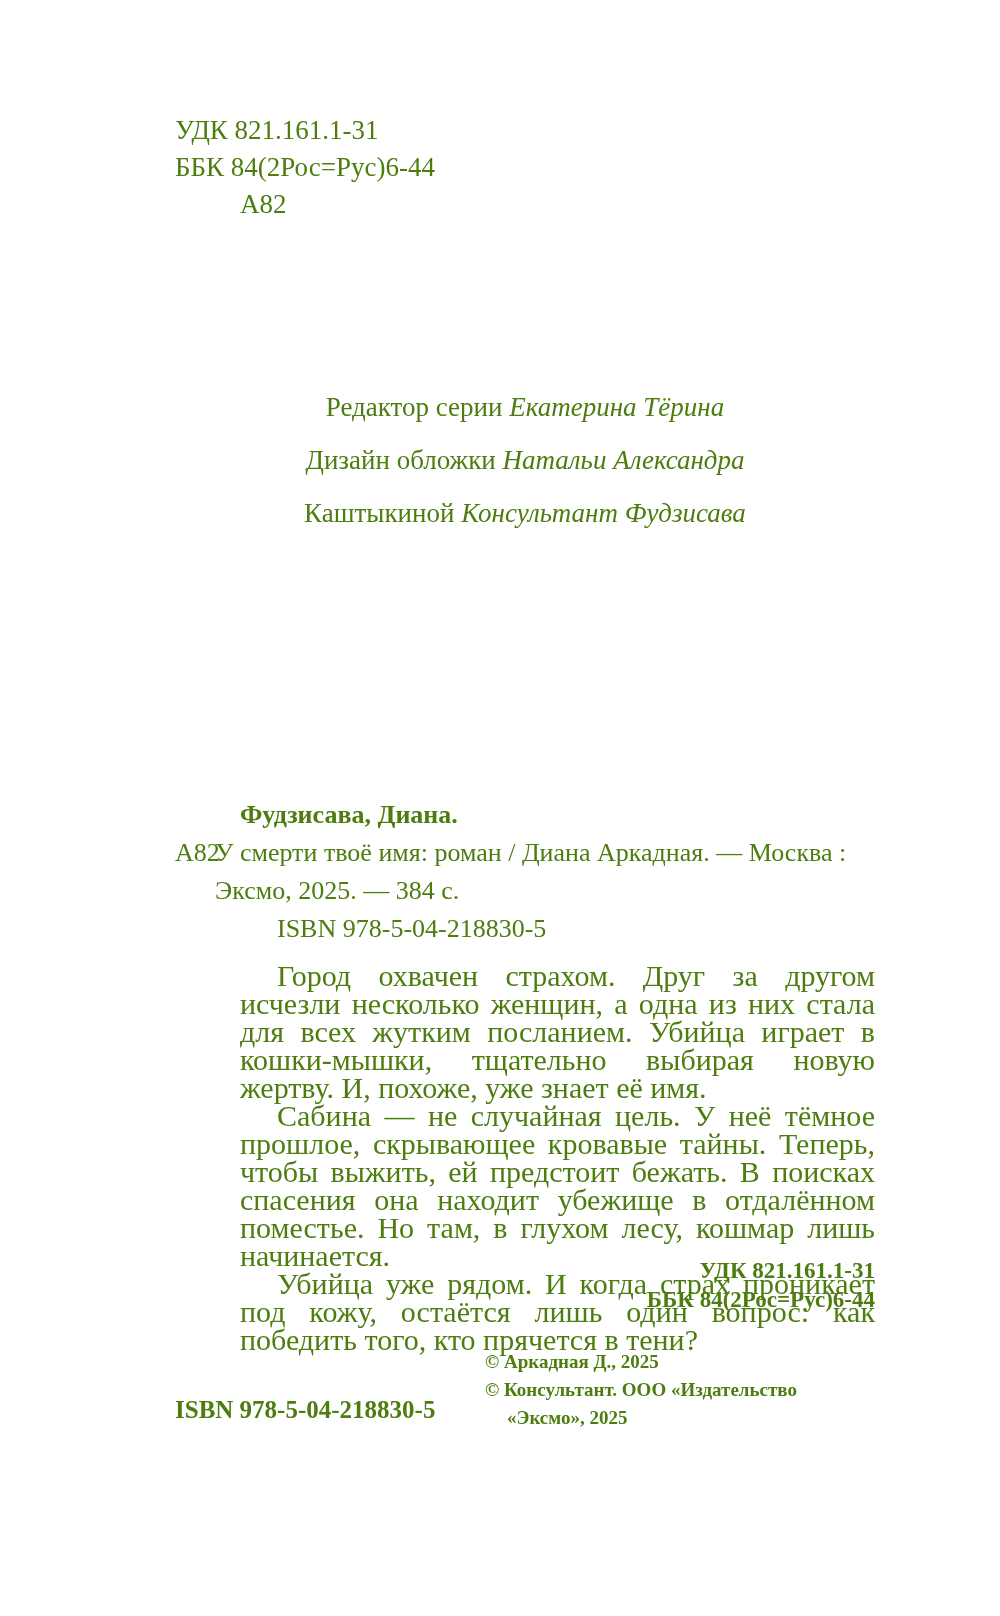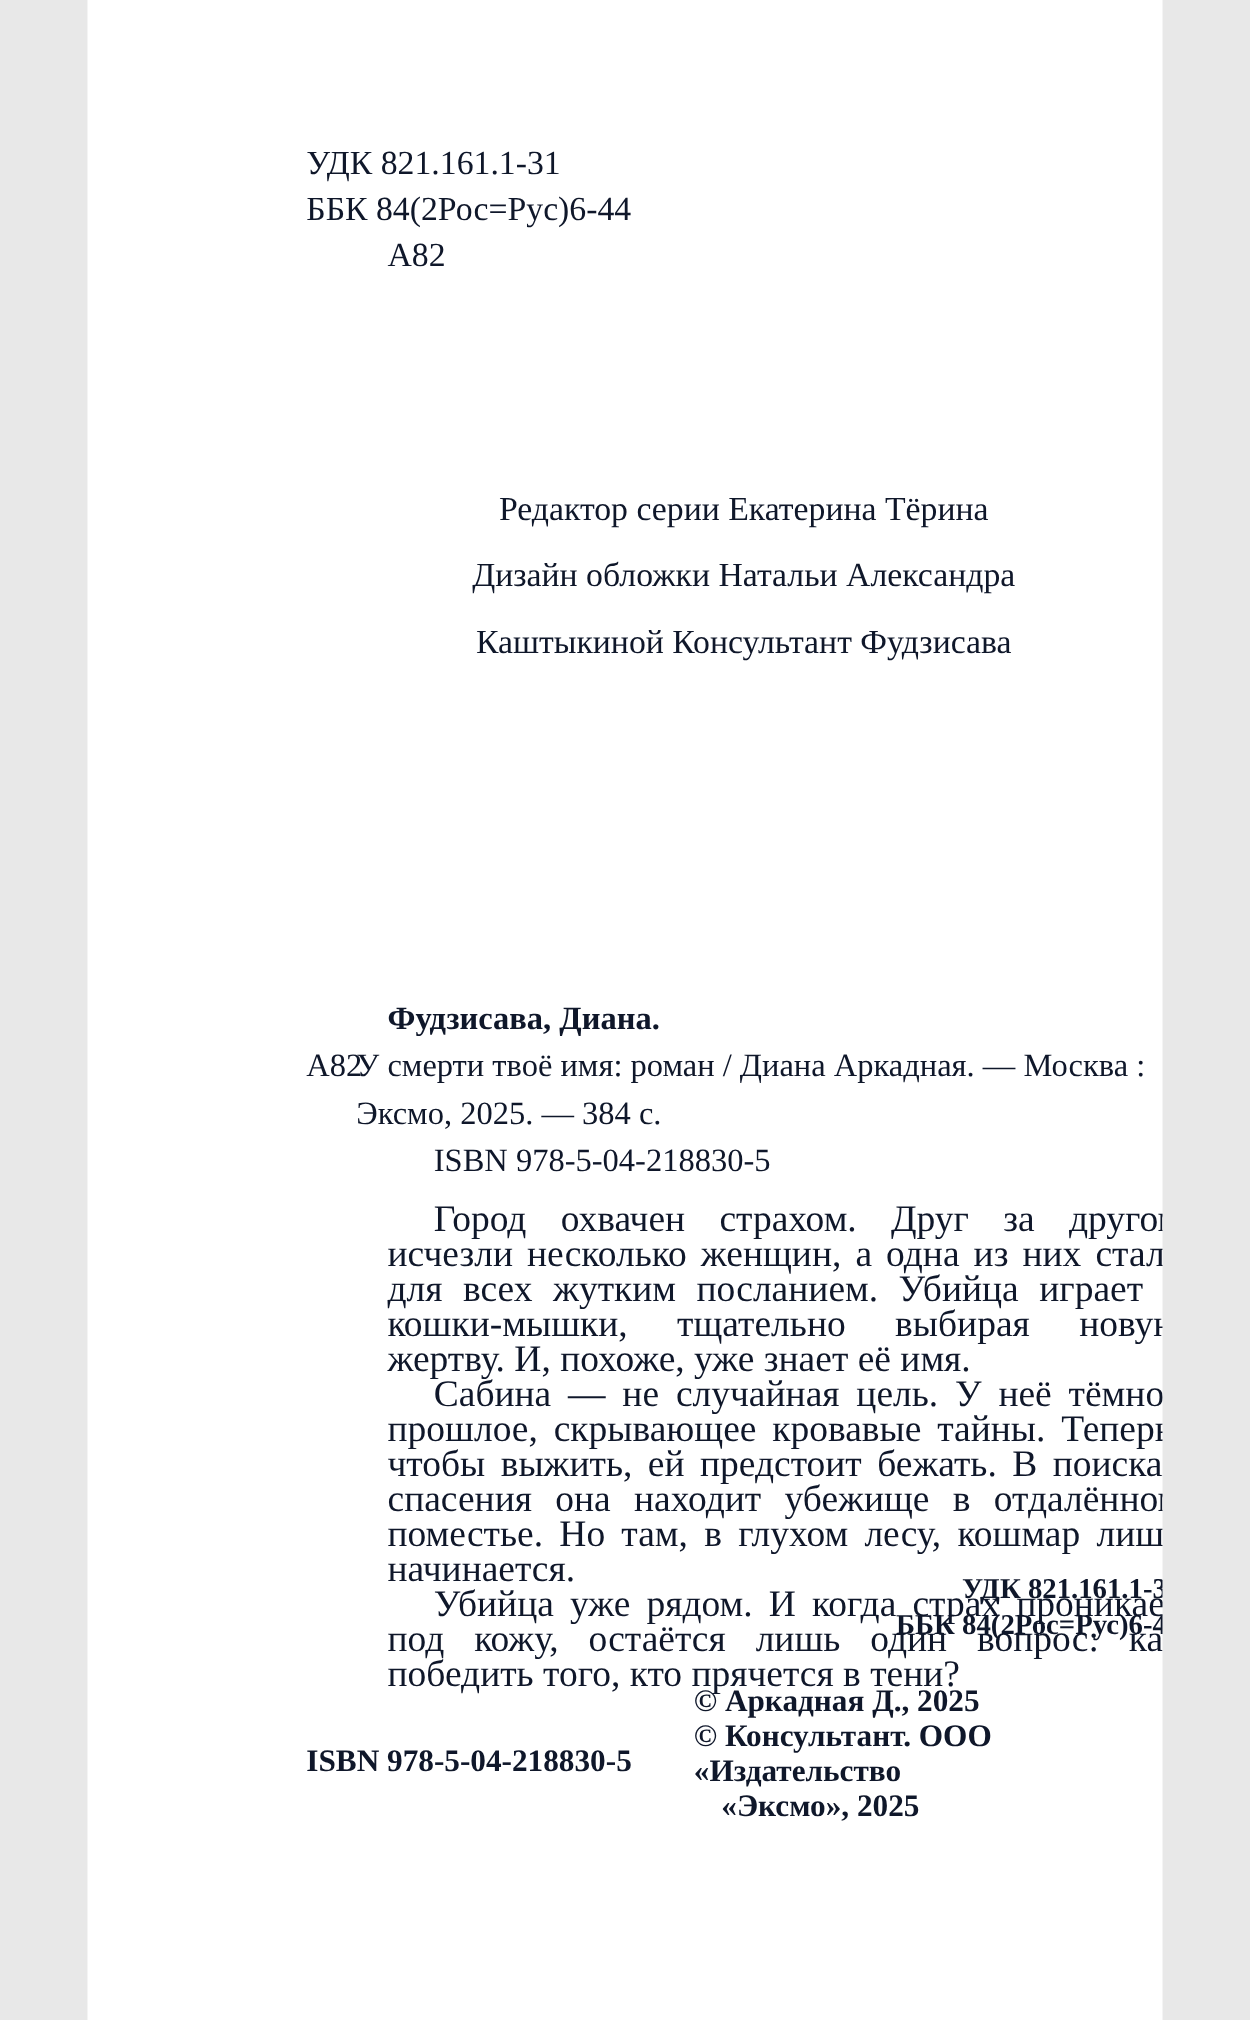--- a/index.html
+++ b/index.html
@@ -1,37 +1,37 @@
 <!DOCTYPE html>
 <html lang="ru"><head>
 <meta charset="utf-8">
 <style>
   html,body{margin:0;padding:0;background:#e8e8e8;}
   .page{
     position:relative;
-    width:860px;height:1616px;
+    width:1000px;height:1616px;
     margin:0 auto;
     background:#ffffff;
-    color:#0f172a;
+    color:#4d7c0f;
     font-family:"Liberation Serif","DejaVu Serif",serif;
     overflow:hidden;
   }
   
   .header-block{
     position:absolute;top:112px;left:175px;
     font-size:27px;line-height:37px;
   }
   .header-code{margin-left:65px;}
   
   .credits{
     position:absolute;top:392px;left:175px;width:700px;
     text-align:center;font-size:27px;
   }
   .credit-line{margin:0 0 22px 0;}
-  .credit-name{}
+  .credit-name{font-style:italic;}
   
   .catalog{
     position:absolute;top:796px;left:175px;width:700px;
     font-size:26px;line-height:38px;
   }
   .catalog-author{margin-left:65px;font-weight:bold;}
   .catalog-entry{position:relative;}
   .catalog-code{position:absolute;left:0;top:0;}
   .catalog-desc{margin:0 0 0 40px;}
   .catalog-isbn{margin:0 0 0 102px;}
@@ -42,21 +42,21 @@
   .annotation p{margin:0;text-indent:37px;}
   
   .footer-class{
     position:absolute;top:1256px;left:175px;width:700px;
     text-align:right;font-weight:bold;
     font-size:23px;line-height:29px;
   }
   
   .copyright{
     position:absolute;top:1348px;left:485px;
-    font-weight:bold;font-size:25px;line-height:28px;
+    font-weight:bold;font-size:19px;line-height:28px;
   }
   .copyright .cont{padding-left:22px;}
   
   .isbn-bottom{
     position:absolute;top:1396px;left:175px;
     font-weight:bold;font-size:25px;
   }
 </style>
 </head>
 <body>

